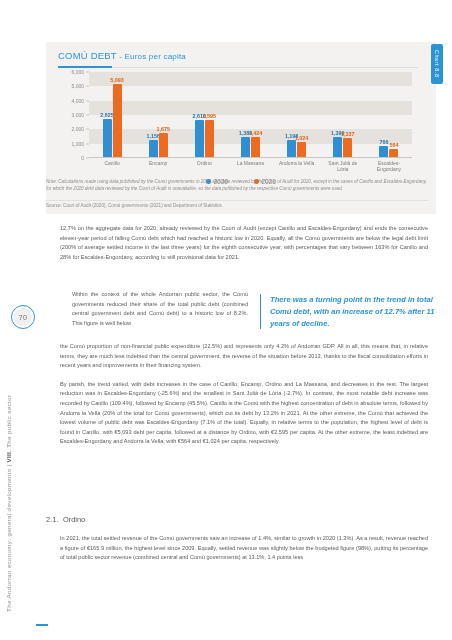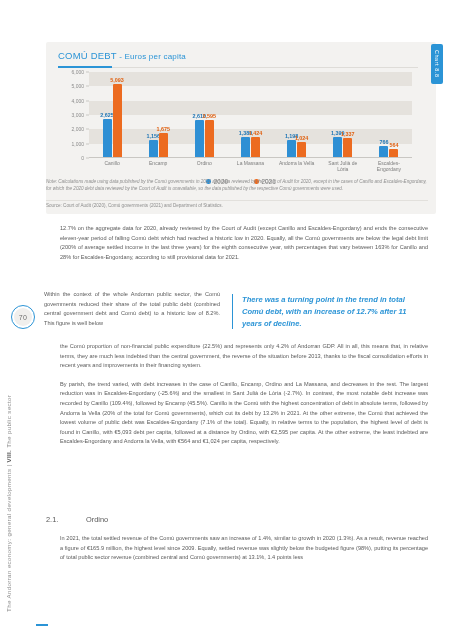--- a/index.html
+++ b/index.html
@@ -143,21 +143,21 @@
   }
 
   
   .body-col{
     position:absolute; left:60px; top:224px; width:368px;
     font-size:5.6px; line-height:1.72; color:#5a5a5a; text-align:justify;
   }
   .body-col p{ margin:0 0 9px 0; }
 
   .twocol{
-    position:absolute; left:44px; top:290px; width:368px;
+    position:absolute; left:72px; top:290px; width:368px;
   }
   .col-left{
     width:176px; font-size:5.6px; line-height:1.72; color:#5a5a5a;
     text-align:justify;
   }
   .quote{
     position:absolute; left:188px; top:4px; width:178px;
     padding-left:9px;
     border-left:1.6px solid #2b94d6;
     color:#2b94d6; font-style:italic; font-weight:700;
@@ -167,21 +167,21 @@
   .flow{
     position:absolute; left:60px; top:342px; width:368px;
     font-size:5.6px; line-height:1.72; color:#5a5a5a; text-align:justify;
   }
   .flow p{ margin:0 0 9px 0; }
 
   .sec-head{
     position:absolute; left:46px; top:515px; width:382px;
     font-size:7.4px; color:#585858;
   }
-  .sec-head .num{ display:inline-block; width:40px; }
+  .sec-head .num{ display:inline-block; width:17px; }
 
   .sec-body{
     position:absolute; left:60px; top:534px; width:368px;
     font-size:5.6px; line-height:1.72; color:#5a5a5a; text-align:justify;
   }
 </style>
 </head>
 <body>
 
 <div class="left-margin">

